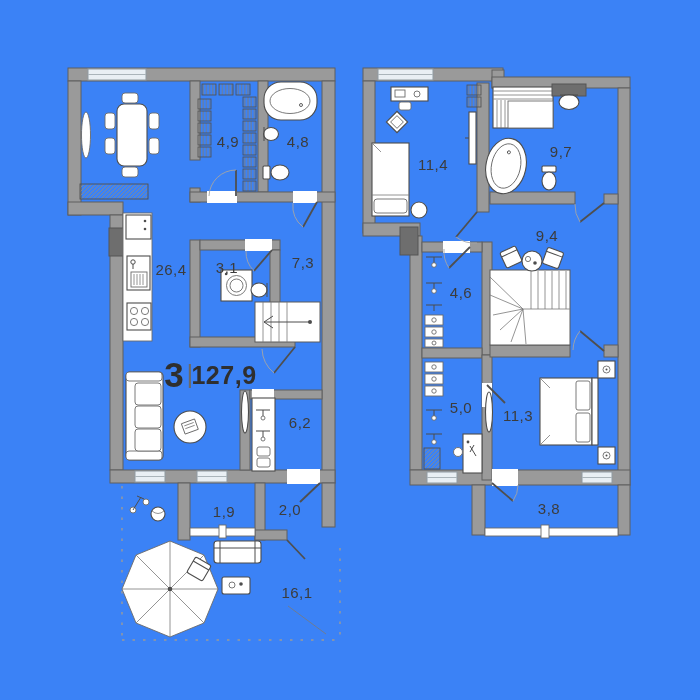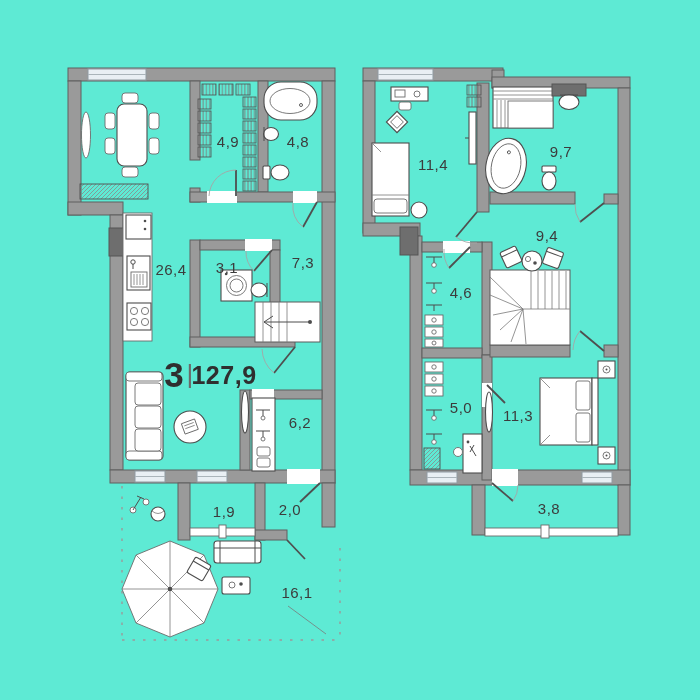--- a/index.html
+++ b/index.html
@@ -1,16 +1,16 @@
 <!DOCTYPE html>
 <html><head>
 <meta charset="utf-8">
 <style>
   html,body{margin:0;padding:0;background:#ffffff;}
-  #stage{position:relative;width:700px;height:700px;background:#5eead4;overflow:hidden;
+  #stage{position:relative;width:700px;height:700px;background:#3b82f6;overflow:hidden;
          font-family:"Liberation Sans", sans-serif;}
   svg{display:block}
   .wall{fill:#9a9a9a;stroke:#5f5f5f;stroke-width:1;}
   .wall-dark{fill:#6e6e6e;stroke:#555555;stroke-width:1;}
   .gap{fill:#ffffff;stroke:none;}
   .win{fill:#e9eff4;stroke:#8f9aa1;stroke-width:1;}
   .winln{stroke:#aab4ba;stroke-width:1;fill:none;}
   .furn{fill:#ffffff;stroke:#4d4d4d;stroke-width:1.1;}
   .furn2{fill:#ffffff;stroke:#6b6b6b;stroke-width:0.9;}
   .ln{stroke:#4d4d4d;stroke-width:1;fill:none;}

